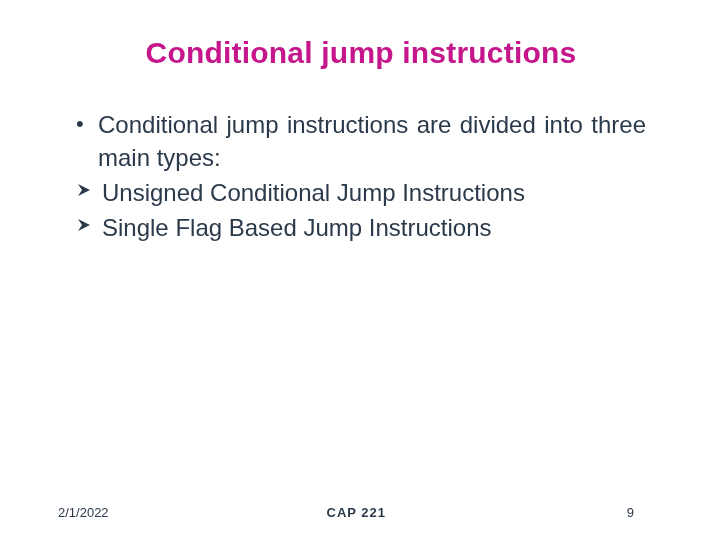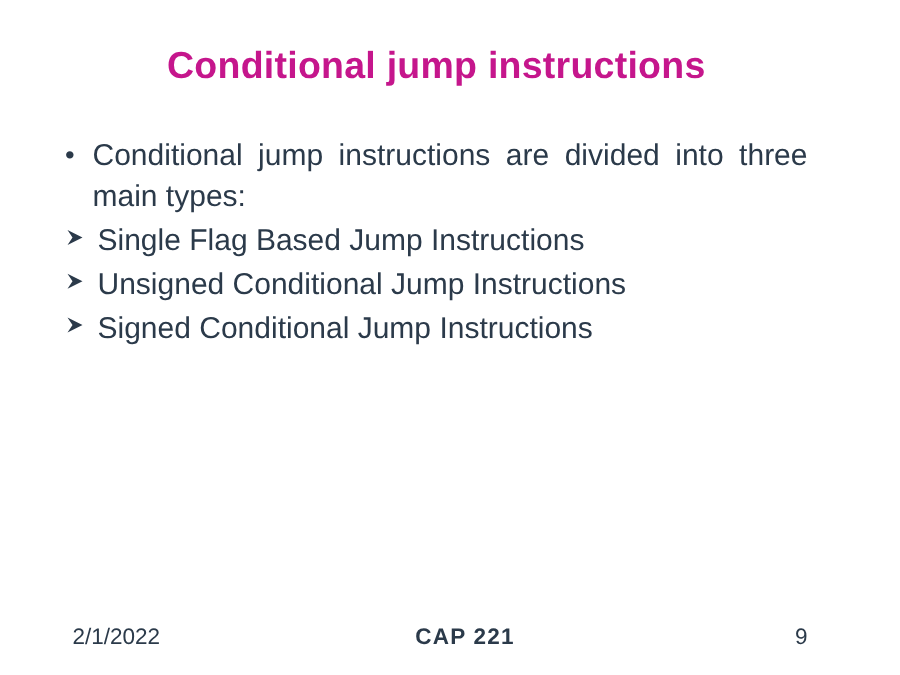--- a/index.html
+++ b/index.html
@@ -7,21 +7,21 @@
   body {
     background: #ffffff;
     font-family: Arial, Helvetica, sans-serif;
     color: #2b3a4a;
     position: relative;
   }
   .slide {
     width: 704px;
     height: 540px;
     position: relative;
-    padding: 36px 58px 0 52px;
+    padding: 36px 58px 0 76px;
   }
   .title {
     text-align: center;
     font-size: 30px;
     font-weight: bold;
     color: #c5168c;
     margin-bottom: 38px;
     letter-spacing: 0.2px;
   }
   .body-text {
@@ -60,26 +60,26 @@
     width: 16px;
     height: 16px;
     display: block;
   }
   .arrow-text {
     flex: 1;
   }
   .footer {
     position: absolute;
     left: 0;
-    right: 0;
+    right: 12px;
     bottom: 20px;
     padding: 0 58px 0 58px;
     display: flex;
     align-items: baseline;
-    font-size: 18px;
+    font-size: 13px;
     color: #2b3a4a;
   }
   .footer-left { flex: 0 0 auto; }
   .footer-center { flex: 1; text-align: center; letter-spacing: 1px; font-weight: bold; }
   .footer-right { flex: 0 0 auto; text-align: right; min-width: 30px; }
 </style>
 </head>
 <body>
 
 <div class="slide">
@@ -92,40 +92,32 @@
       <div class="bullet-dot">•</div>
       <div class="bullet-text">Conditional jump instructions are divided into three main types:</div>
     </div>
 
     <div class="arrow-row">
       <div class="arrow">
         <svg viewBox="0 0 16 16">
             <path d="M2 2 L14 8 L2 14 L6 8 Z" fill="#2b3a4a"></path>
           </svg>
       </div>
-      <div class="arrow-text">Single Flag Based Jump Instructions</div>
-    </div>
-
-    <div class="arrow-row">
-      <div class="arrow">
-        <svg viewBox="0 0 16 16">
-            <path d="M2 2 L14 8 L2 14 L6 8 Z" fill="#2b3a4a"></path>
-          </svg>
-      </div>
       <div class="arrow-text">Unsigned Conditional Jump Instructions</div>
     </div>
 
     <div class="arrow-row">
       <div class="arrow">
         <svg viewBox="0 0 16 16">
             <path d="M2 2 L14 8 L2 14 L6 8 Z" fill="#2b3a4a"></path>
           </svg>
       </div>
-      <div class="arrow-text">Signed Conditional Jump Instructions</div>
+      <div class="arrow-text">Single Flag Based Jump Instructions</div>
     </div>
+
 
   </div>
 
   <div class="footer">
     <div class="footer-left">2/1/2022</div>
     <div class="footer-center">CAP 221</div>
     <div class="footer-right">9</div>
   </div>
 
 </div>

